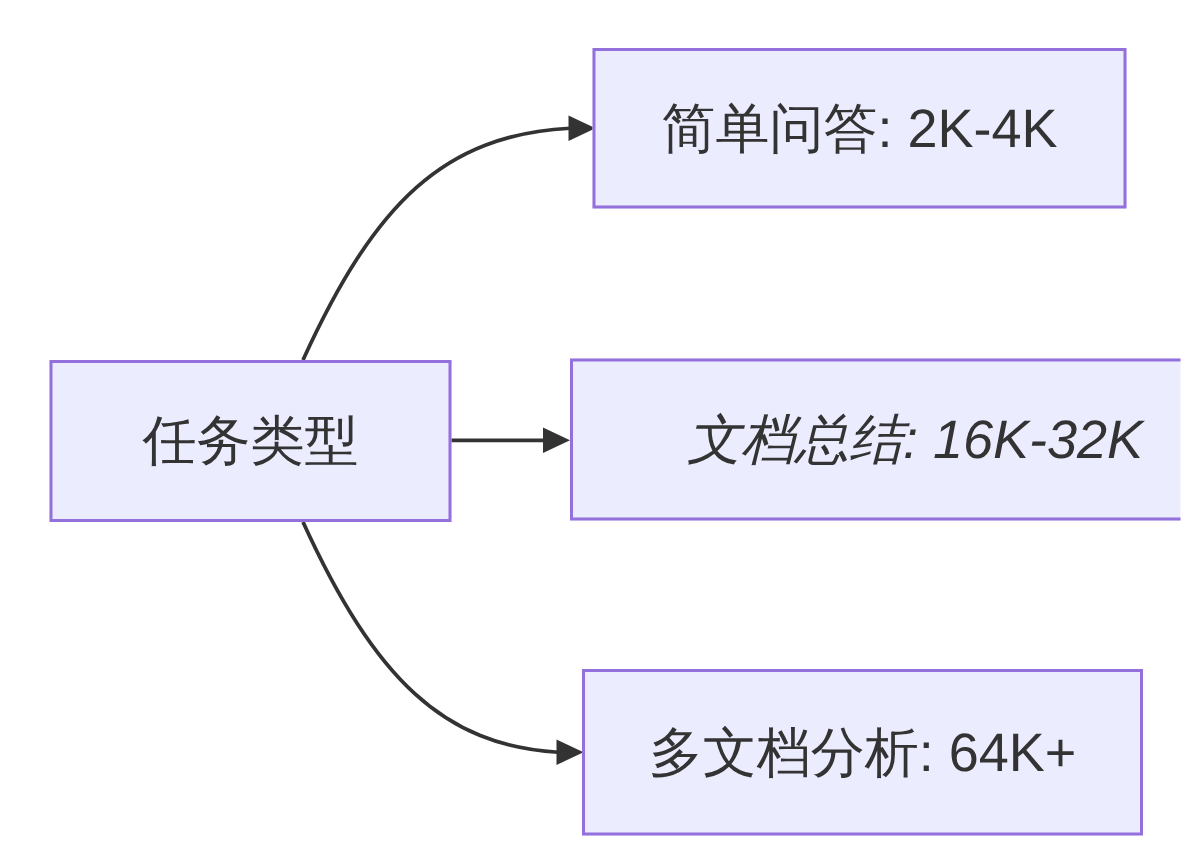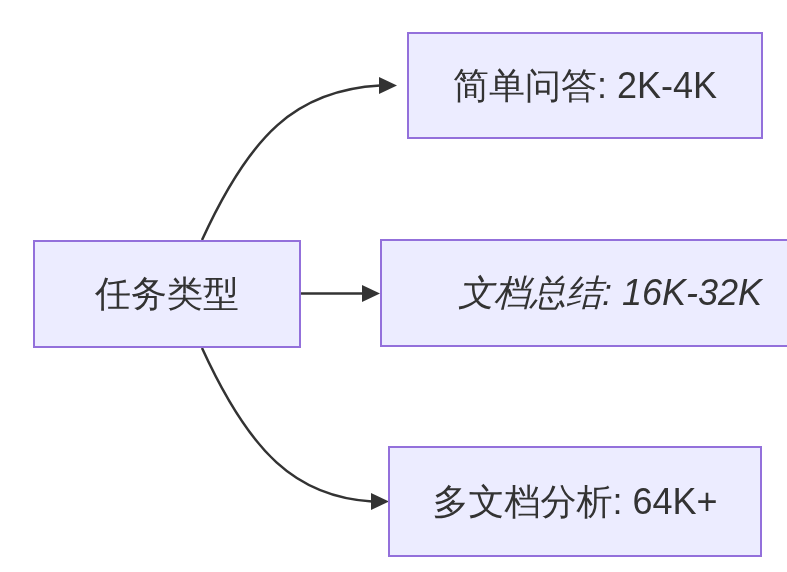--- a/index.html
+++ b/index.html
@@ -42,21 +42,21 @@
     color:var(--text);
     display:flex;
     align-items:center;
     justify-content:center;
     text-align:center;
     font-size:36px;
     line-height:1.2;
     white-space:nowrap;
   }
   .node-root   {left:33px;  top:240px; width:268px; height:108px;}
-  .node-branch0{left:407px; top:32px;  width:356px; height:107px;}
+  .node-branch0{left:395px; top:32px;  width:356px; height:107px;}
   .node-branch1{left:380px; top:239px; width:460px; height:108px;font-style:italic;}
   .node-branch2{left:388px; top:446px; width:374px; height:111px;}
 </style>
 </head>
 <body>
 
 <div class="canvas">
 
   <svg class="edges-layer" width="787" height="572" viewBox="0 0 787 572">
 

